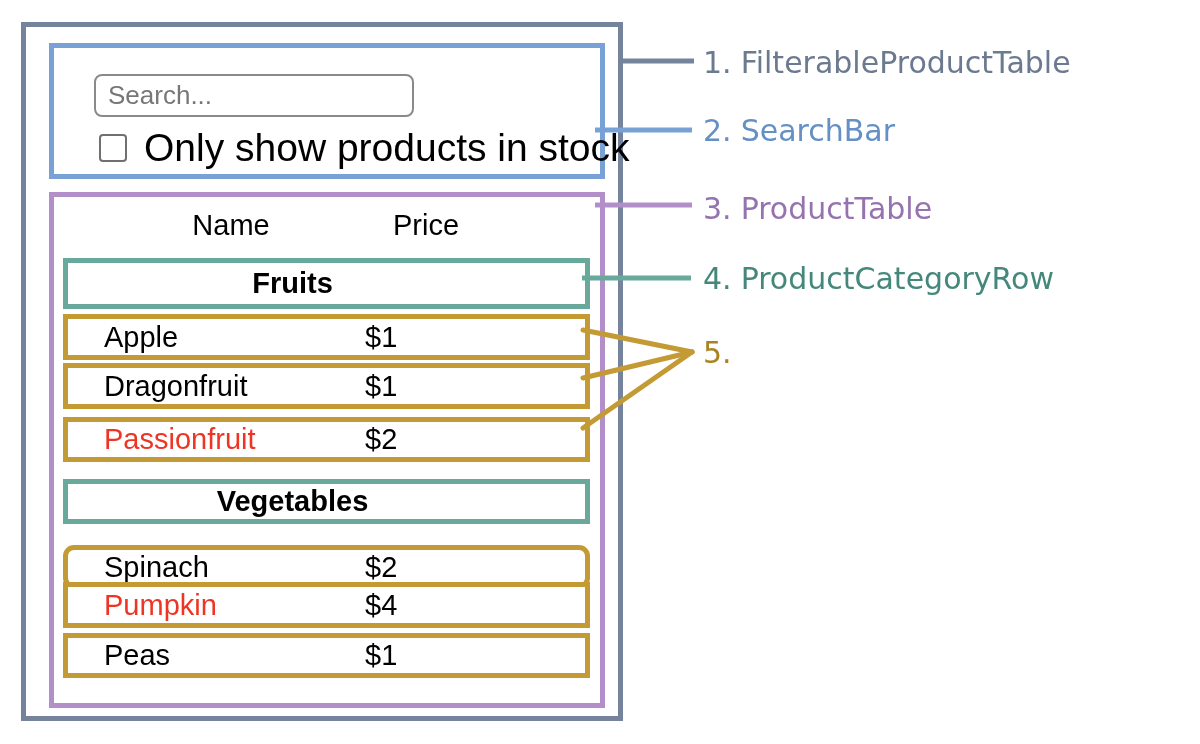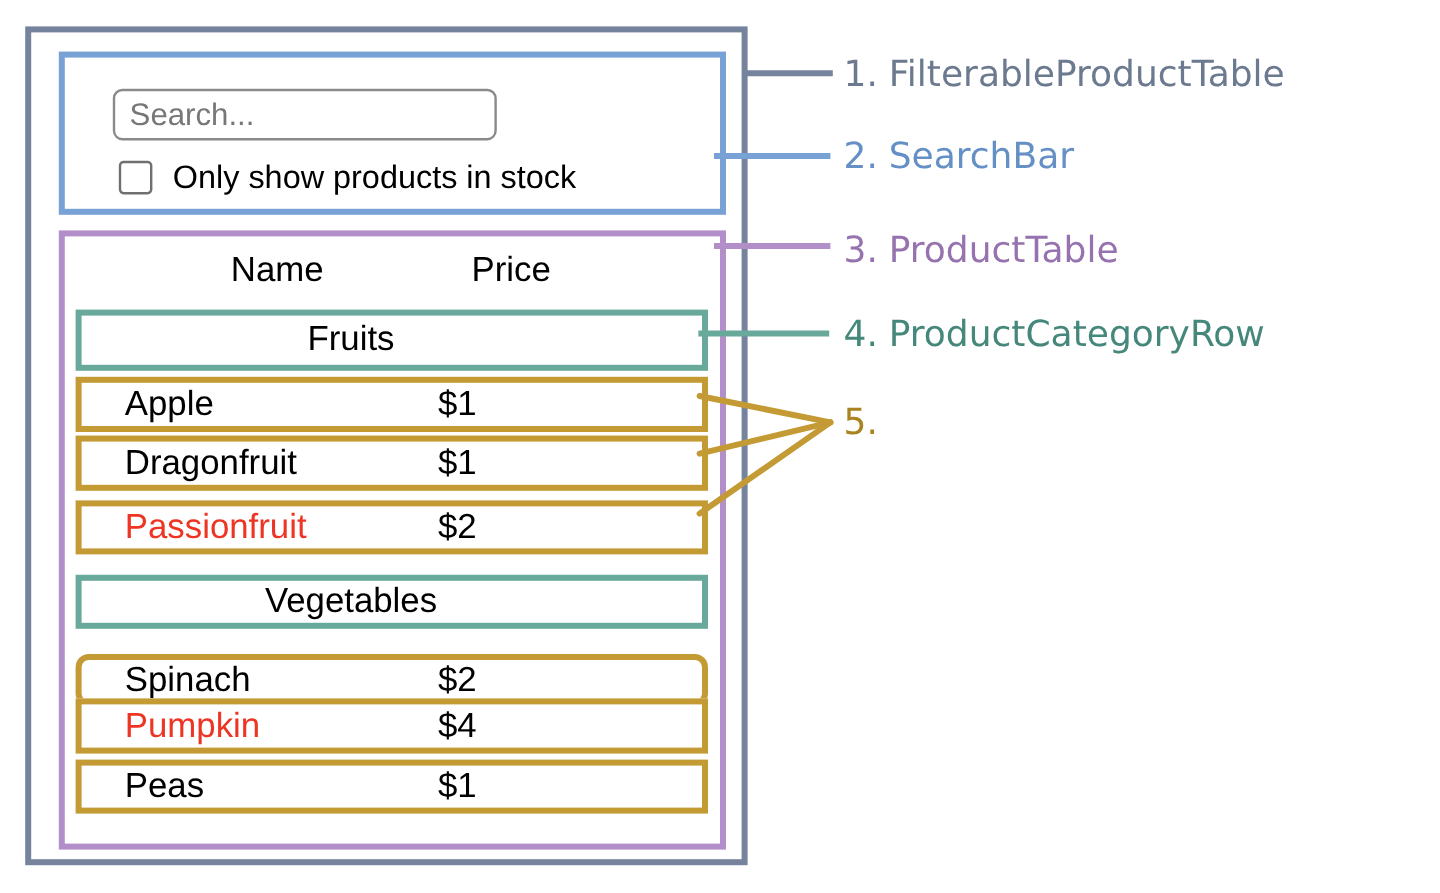--- a/index.html
+++ b/index.html
@@ -12,30 +12,30 @@
   .bluebox{left:23px;top:16px;width:556px;height:136px;border:5px solid #78a2d6;}
   .purplebox{left:23px;top:165px;width:556px;height:516px;border:5px solid #b38fca;}
 
   .search{position:absolute;left:40px;top:26px;width:320px;height:43px;box-sizing:border-box;
           border:2px solid #8a8a8a;border-radius:8px;font-family:"Liberation Sans",sans-serif;
           font-size:26px;color:#444;padding:0 12px;outline:none;background:#fff;}
   .search::placeholder{color:#777777;opacity:1;}
   .chkrow{position:absolute;left:45px;top:84px;height:32px;display:flex;align-items:center;}
   .chk{width:28px;height:28px;box-sizing:border-box;border:2px solid #707070;border-radius:4px;
        background:#fff;flex:0 0 auto;}
-  .chklabel{margin-left:17px;font-size:27px;color:#000;white-space:nowrap;text-align:center;}
+  .chklabel{margin-left:17px;font-size:39px;color:#000;white-space:nowrap;text-align:center;}
 
   .th{position:absolute;top:10px;height:36px;line-height:36px;font-weight:normal;font-size:29px;
       color:#000;text-align:center;}
   .th-name{left:97px;width:160px;}
   .th-price{left:292px;width:160px;}
 
   .row{position:absolute;left:9px;width:527px;box-sizing:border-box;background:#fff;}
   .cat{border:5px solid #68a99c;display:flex;align-items:center;justify-content:center;
-       padding-right:68px;font-weight:normal;font-size:29px;color:#000;}
+       padding-right:68px;font-weight:bold;font-size:29px;color:#000;}
   .prod{border:5px solid #c49a35;display:flex;align-items:center;font-size:29px;color:#000;}
   .pname{position:absolute;left:36px;white-space:nowrap;}
   .pprice{position:absolute;left:297px;white-space:nowrap;}
   .oos .pname{color:#ee3524;}
 
   
   .connectors{position:absolute;left:0;top:0;width:1200px;height:744px;pointer-events:none;}
 
   
   .lg{position:absolute;left:703px;height:38px;display:flex;align-items:center;

